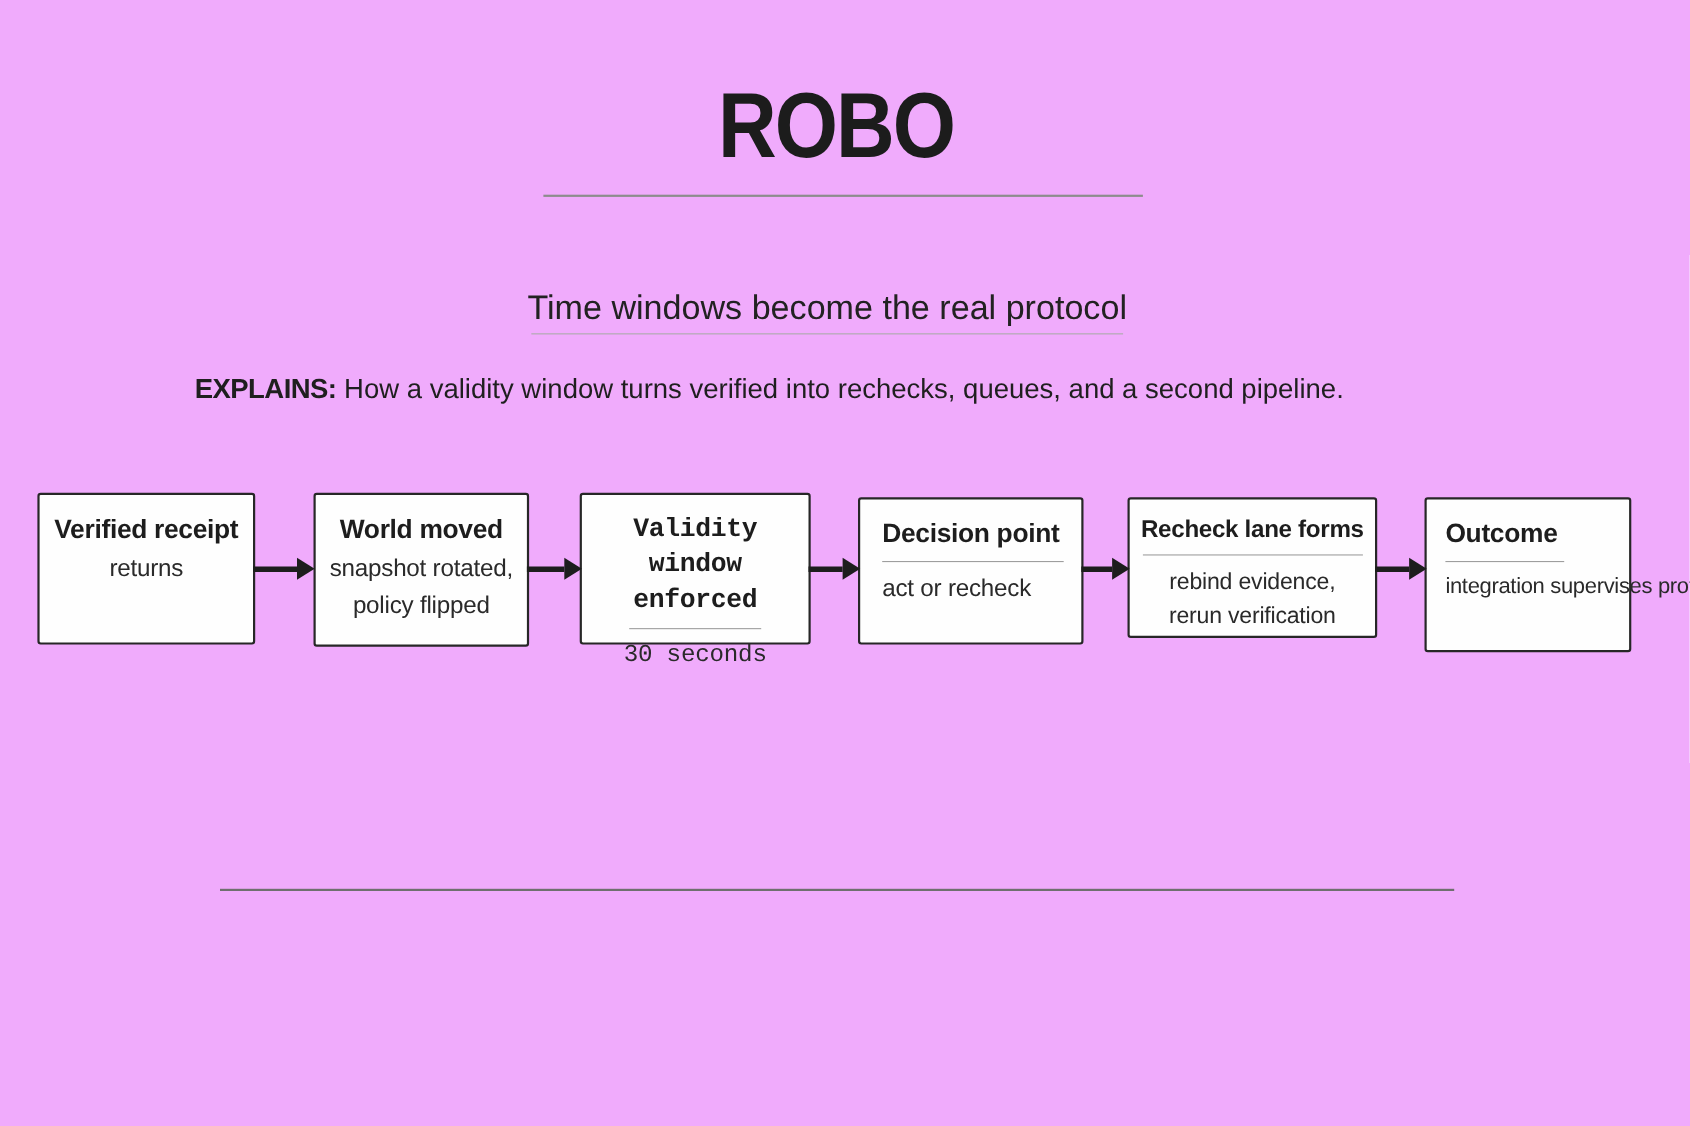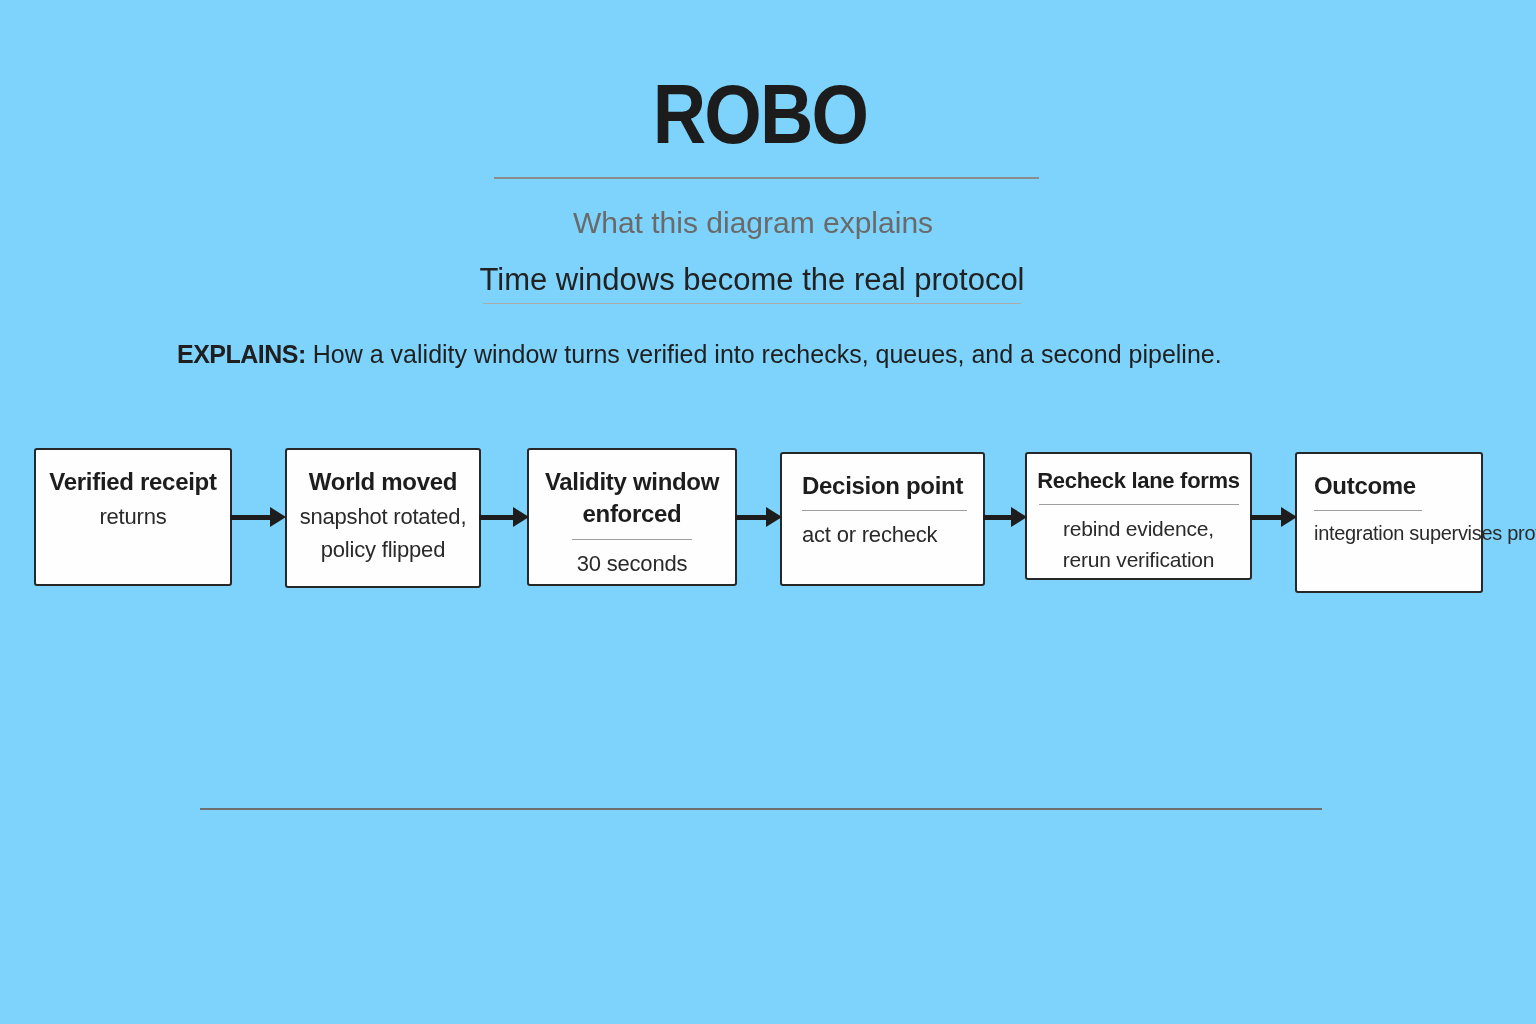--- a/index.html
+++ b/index.html
@@ -7,21 +7,21 @@
   body {
     font-family: "Liberation Sans", sans-serif;
     background: #fdfdfd;
     color: #1f1f1f;
     overflow: hidden;
   }
   .canvas {
     position: relative;
     width: 1536px;
     height: 1024px;
-    background: #7dd3fc;
+    background: #f0abfc;
   }
 
   
   .title {
     position: absolute;
     top: 72px; left: 0; right: 16px;
     text-align: center;
     font-size: 84px;
     line-height: 1;
     font-weight: 700;
@@ -87,21 +87,21 @@
   }
   .node-divider {
     border-top: 1px solid #9e9e9e;
     margin: 8px 0 8px 0;
   }
   .centered { text-align: center; }
   .centered .node-divider { margin-left: auto; margin-right: auto; }
 
   .node-1 { left: 34px;  top: 448px; width: 198px; height: 138px; }
   .node-2 { left: 285px; top: 448px; width: 196px; height: 140px; }
-  .node-3 { left: 527px; top: 448px; width: 210px; height: 138px; }
+  .node-3 { left: 527px; top: 448px; width: 210px; height: 138px; font-family: Liberation Mono, monospace; }
   .node-4 { left: 780px; top: 452px; width: 205px; height: 134px; padding-left: 20px; }
   .node-5 { left: 1025px; top: 452px; width: 227px; height: 128px; padding-top: 12px; }
   .node-6 { left: 1295px; top: 452px; width: 188px; height: 141px; padding-left: 17px; }
 
   .node-3 .node-divider { width: 120px; }
   .node-4 .node-divider { width: 165px; }
   .node-5 .node-divider { width: 200px; }
   .node-6 .node-divider { width: 108px; }
 
   .node-5 .node-title { font-size: 22px; white-space: nowrap; }
@@ -149,21 +149,20 @@
     letter-spacing: 0.2px;
   }
 </style>
 </head>
 <body>
 
 <div class="canvas">
 
   <div class="title">ROBO</div>
   <div class="title-rule"></div>
-  <div class="kicker">What this diagram explains</div>
   <div class="heading">Time windows become the real protocol</div>
   <div class="heading-rule"></div>
 
   <p class="explains"><b>EXPLAINS:</b><span> How a validity window turns verified into rechecks, queues, and a second pipeline.</span></p>
 
   <div class="node node-1 centered">
     <div class="node-title">Verified receipt</div>
     <div class="node-sub">returns</div>
   </div>
 

